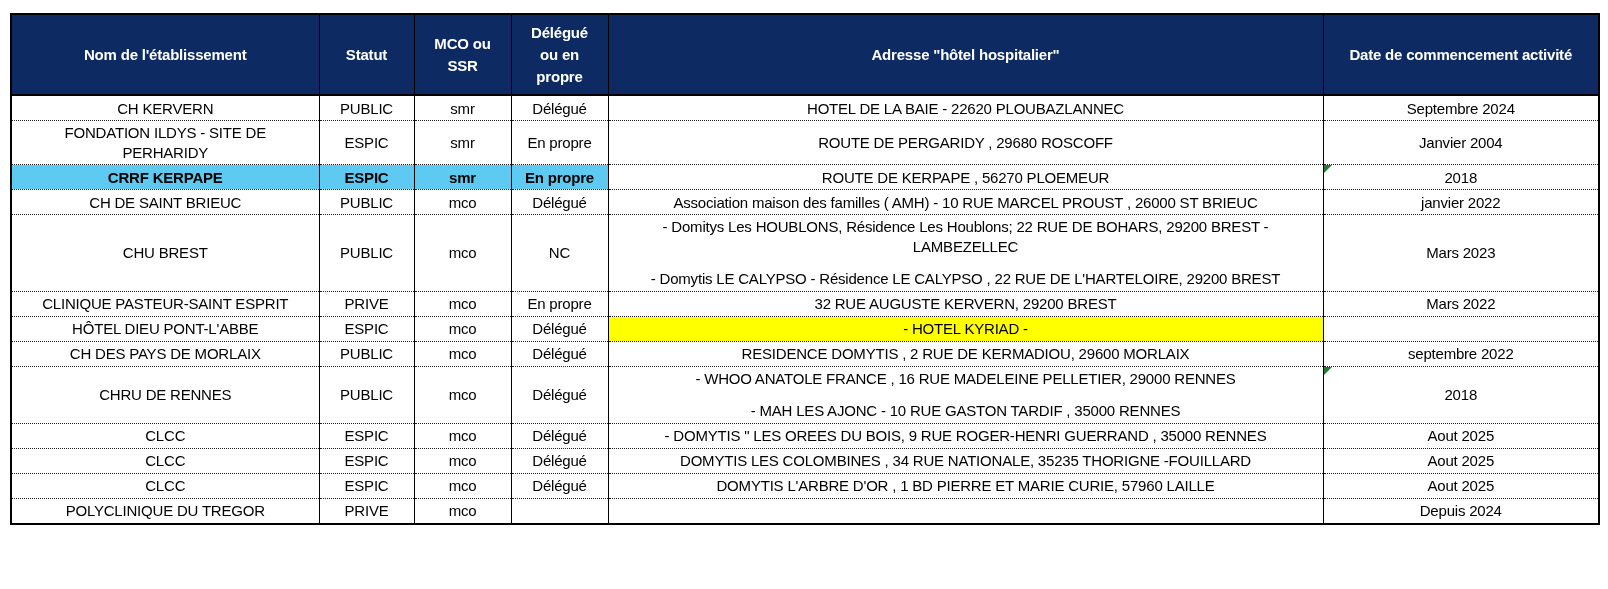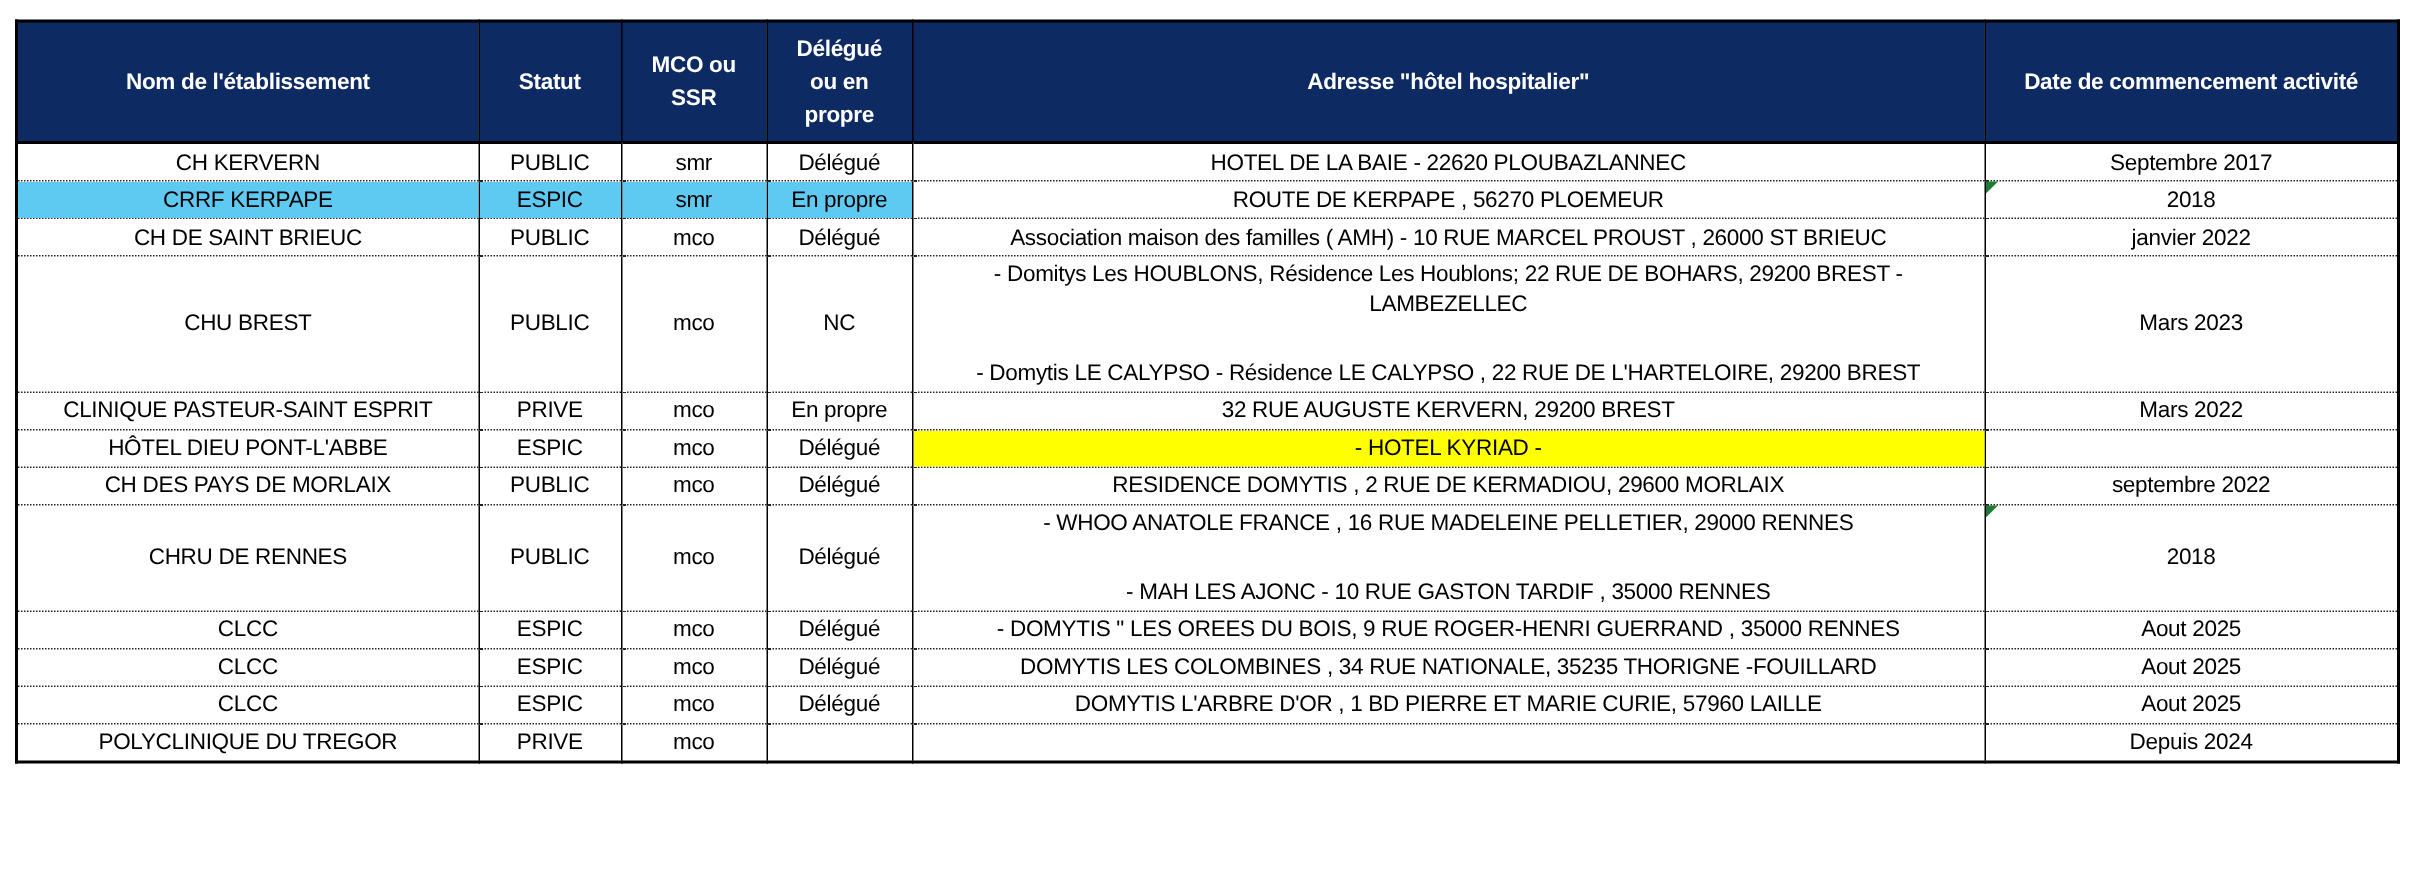--- a/index.html
+++ b/index.html
@@ -51,24 +51,24 @@
     border-left: 1px solid #000;
     border-right: 1px solid #000;
     border-bottom: 1px dotted #222;
     padding: 2px 8px;
     line-height: 1.3;
     height: 20px;
     position: relative;
   }
   tr:last-child td { border-bottom: none; }
 
-  .hl-blue   { background: var(--hl-blue, #5EC9F1); }
+  .hl-blue   { background: var(--hl-blue, #5EC9F1); font-weight: bold; }
   .hl-yellow { background: var(--hl-yellow, #FFFF00); }
 
-  .addr-item + .addr-item { margin-top: 27px; }
+  .addr-item + .addr-item { margin-top: 13px; }
 
   .corner-flag {
     position: absolute;
     top: 0;
     left: 0;
     width: 0;
     height: 0;
     border-top: 8px solid var(--flag-green, #1F7A33);
     border-right: 8px solid transparent;
   }
@@ -98,21 +98,31 @@
     </thead>
     <tbody>
         <tr>
           <td>CH KERVERN</td>
           <td>PUBLIC</td>
           <td>smr</td>
           <td>Délégué</td>
           <td>
             <div class="addr-item">HOTEL DE LA BAIE - 22620 PLOUBAZLANNEC</div>
           </td>
-          <td><span>Septembre 2017</span></td>
+          <td><span>Septembre 2024</span></td>
+        </tr>
+        <tr>
+          <td>FONDATION ILDYS -  SITE DE PERHARIDY</td>
+          <td>ESPIC</td>
+          <td>smr</td>
+          <td>En propre</td>
+          <td>
+            <div class="addr-item">ROUTE DE PERGARIDY , 29680 ROSCOFF</div>
+          </td>
+          <td><span>Janvier 2004</span></td>
         </tr>
         <tr>
           <td class="hl-blue">CRRF KERPAPE</td>
           <td class="hl-blue">ESPIC</td>
           <td class="hl-blue">smr</td>
           <td class="hl-blue">En propre</td>
           <td>
             <div class="addr-item">ROUTE DE KERPAPE , 56270 PLOEMEUR</div>
           </td>
           <td><span>2018</span><span class="corner-flag"></span></td>

